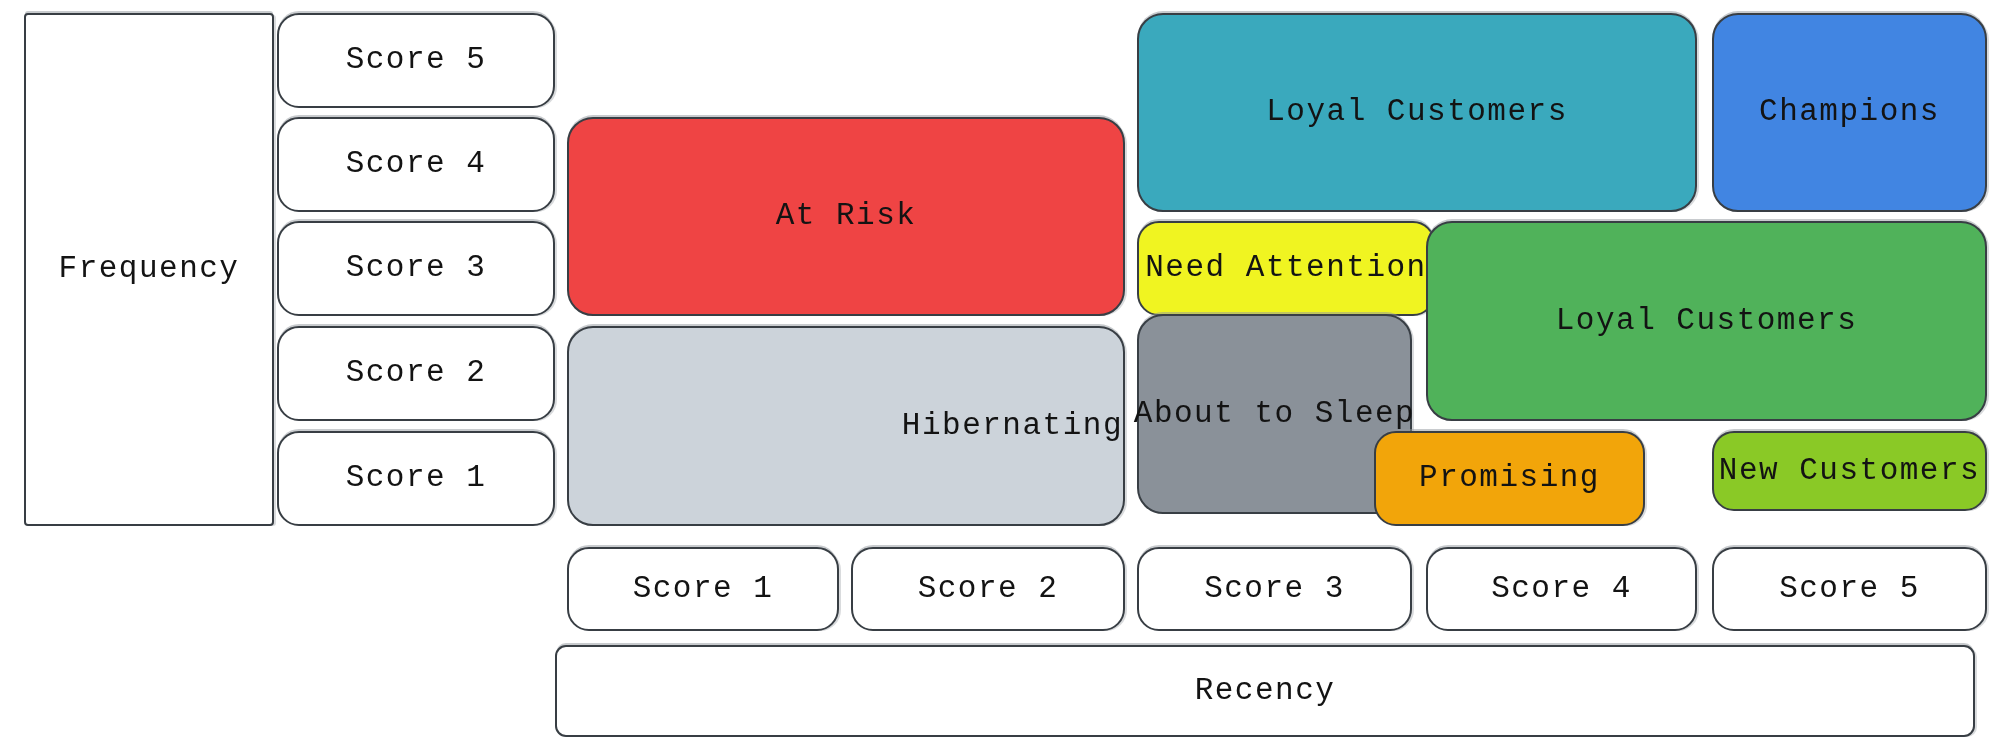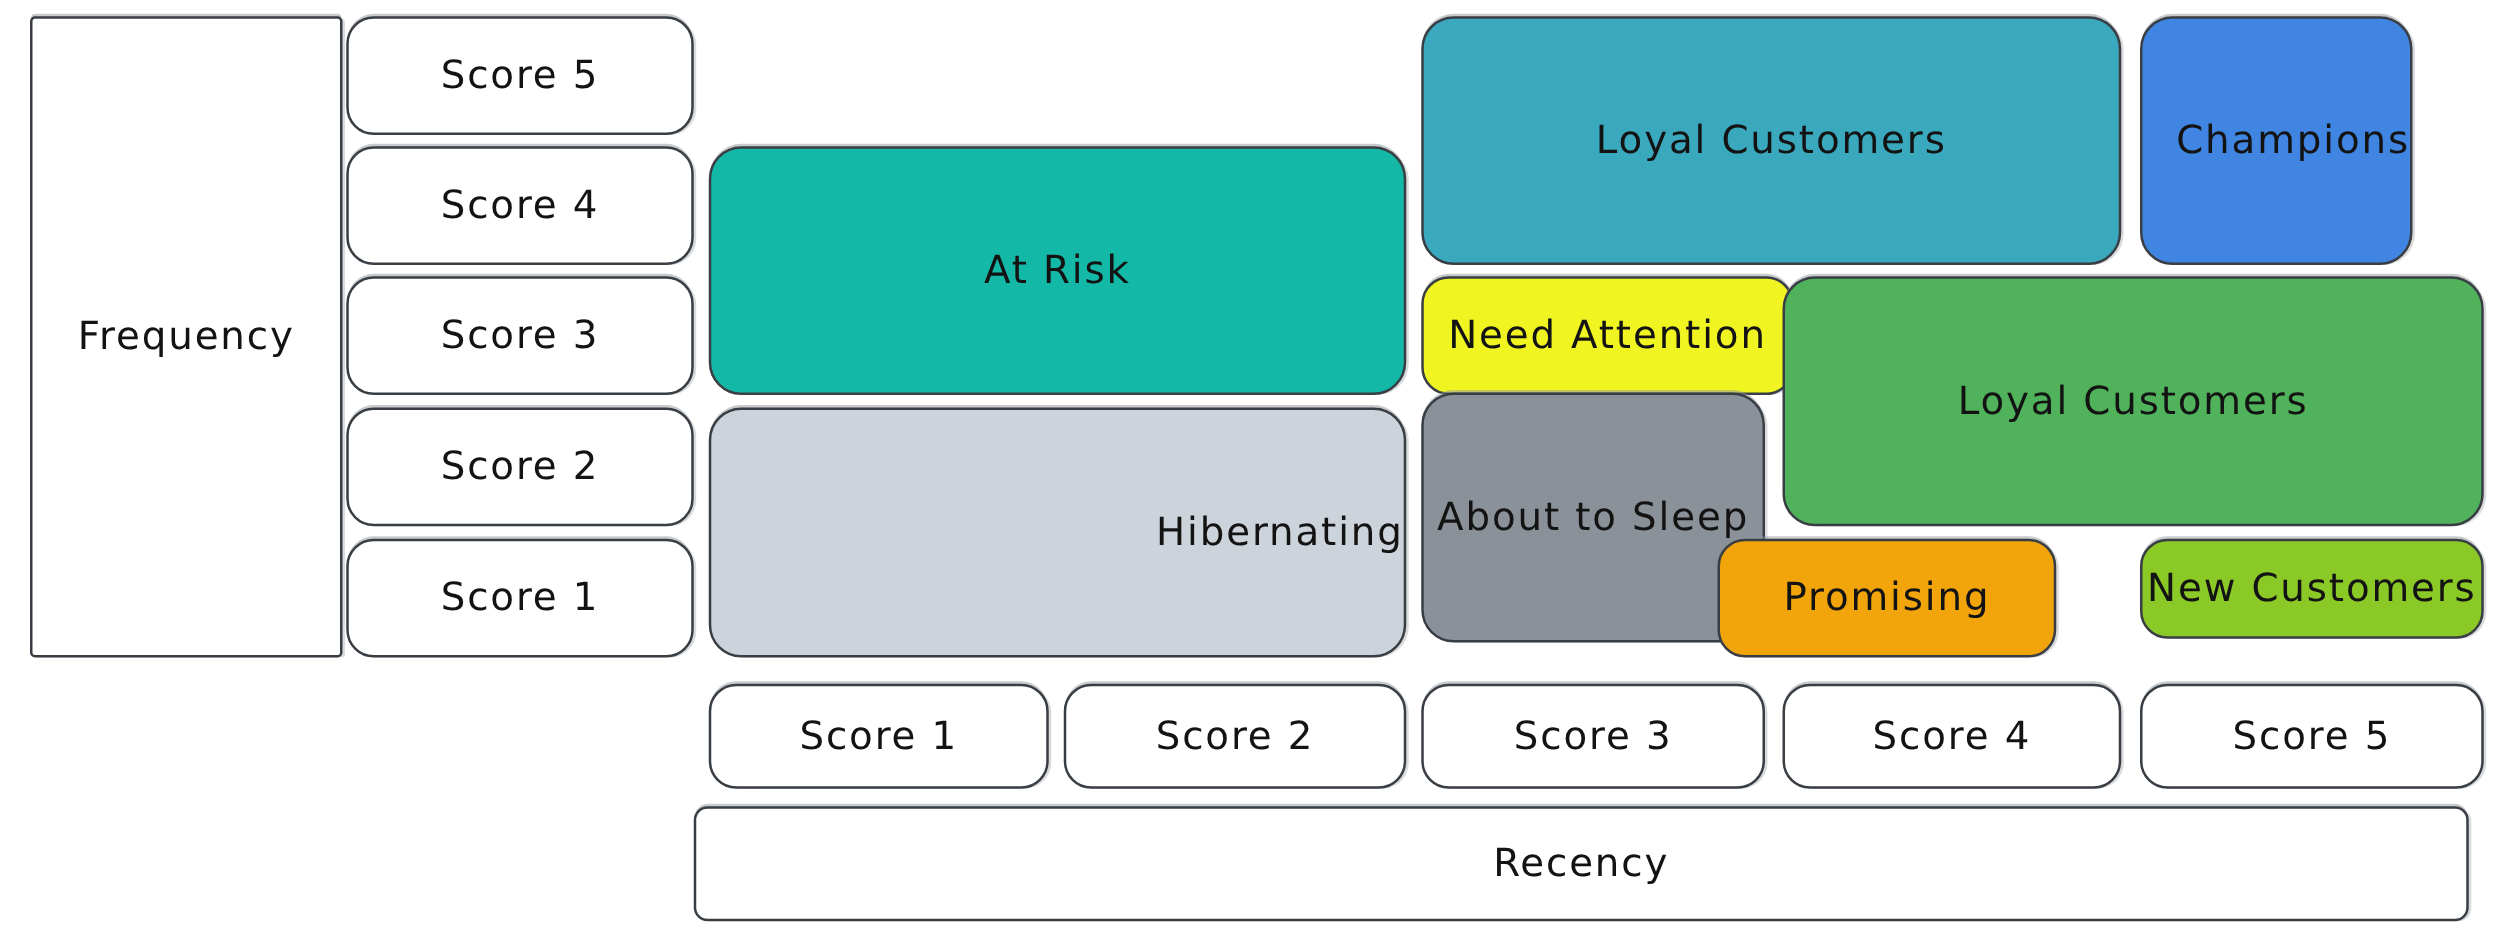--- a/index.html
+++ b/index.html
@@ -15,41 +15,42 @@
   .box {
     position: absolute;
     display: flex;
     align-items: center;
     justify-content: center;
     border: 2.5px solid #383e44;
     border-radius: 22px;
     box-sizing: border-box;
     background: #ffffff;
     box-shadow: 0 -3px 0 -1px rgba(146,152,158,.5), 3px 1px 0 -1px rgba(146,152,158,.35);
+    font-family: Liberation Mono, monospace;
   }
   .box span {
     font-size: 31px;
     letter-spacing: 1.5px;
     white-space: nowrap;
     line-height: 1.1;
   }
   .big { border-radius: 26px; }
   
   .freq-axis   { left: 12px;  top: 13px;  width: 250px; height: 513px; border-radius: 4px; margin-left: 12px; }
   .fs-5 { left: 277px; top: 13px;  width: 278px; height: 95px; }
   .fs-4 { left: 277px; top: 117px; width: 278px; height: 95px; }
   .fs-3 { left: 277px; top: 221px; width: 278px; height: 95px; }
   .fs-2 { left: 277px; top: 326px; width: 278px; height: 95px; }
   .fs-1 { left: 277px; top: 431px; width: 278px; height: 95px; }
   
   .seg-cannot     { left: 567px;  top: 13px;  width: 558px; height: 95px;  }
   .seg-atrisk     { left: 567px;  top: 117px; width: 558px; height: 199px; }
   .seg-hibernate  { left: 567px;  top: 326px; width: 558px; height: 200px; }
   .seg-loyal-teal { left: 1137px; top: 13px;  width: 560px; height: 199px; }
-  .seg-champions  { left: 1712px; top: 13px;  width: 218px; height: 199px; justify-content: flex-end; }
+  .seg-champions  { left: 1712px; top: 13px;  width: 275px; height: 199px; }
   .seg-attention  { left: 1137px; top: 221px; width: 298px; height: 95px;  }
   .seg-sleep      { left: 1137px; top: 314px; width: 275px; height: 200px; }
   .seg-loyal-grn  { left: 1426px; top: 221px; width: 561px; height: 200px; }
   .seg-promising  { left: 1374px; top: 431px; width: 271px; height: 95px;  }
   .seg-newcust    { left: 1712px; top: 431px; width: 275px; height: 80px;  }
   
   .rs-1 { left: 567px;  top: 547px; width: 272px; height: 84px; }
   .rs-2 { left: 851px;  top: 547px; width: 274px; height: 84px; }
   .rs-3 { left: 1137px; top: 547px; width: 275px; height: 84px; }
   .rs-4 { left: 1426px; top: 547px; width: 271px; height: 84px; }
@@ -74,21 +75,21 @@
   <div class="box fs-3">
     <span>Score 3</span>
   </div>
   <div class="box fs-2">
     <span>Score 2</span>
   </div>
   <div class="box fs-1">
     <span>Score 1</span>
   </div>
 
-  <div class="box big seg-atrisk" style="background: #14b8a6; justify-content: center;">
+  <div class="box big seg-atrisk" style="background: #ef4444; justify-content: center;">
     <span>At Risk</span>
   </div>
   <div class="box big seg-hibernate" style="background: rgb(204, 211, 218); justify-content: flex-end;">
     <span>Hibernating</span>
   </div>
   <div class="box big seg-loyal-teal" style="background: rgb(58, 169, 189);">
     <span>Loyal Customers</span>
   </div>
   <div class="box big seg-champions" style="background: rgb(65, 133, 226);">
     <span>Champions</span>

